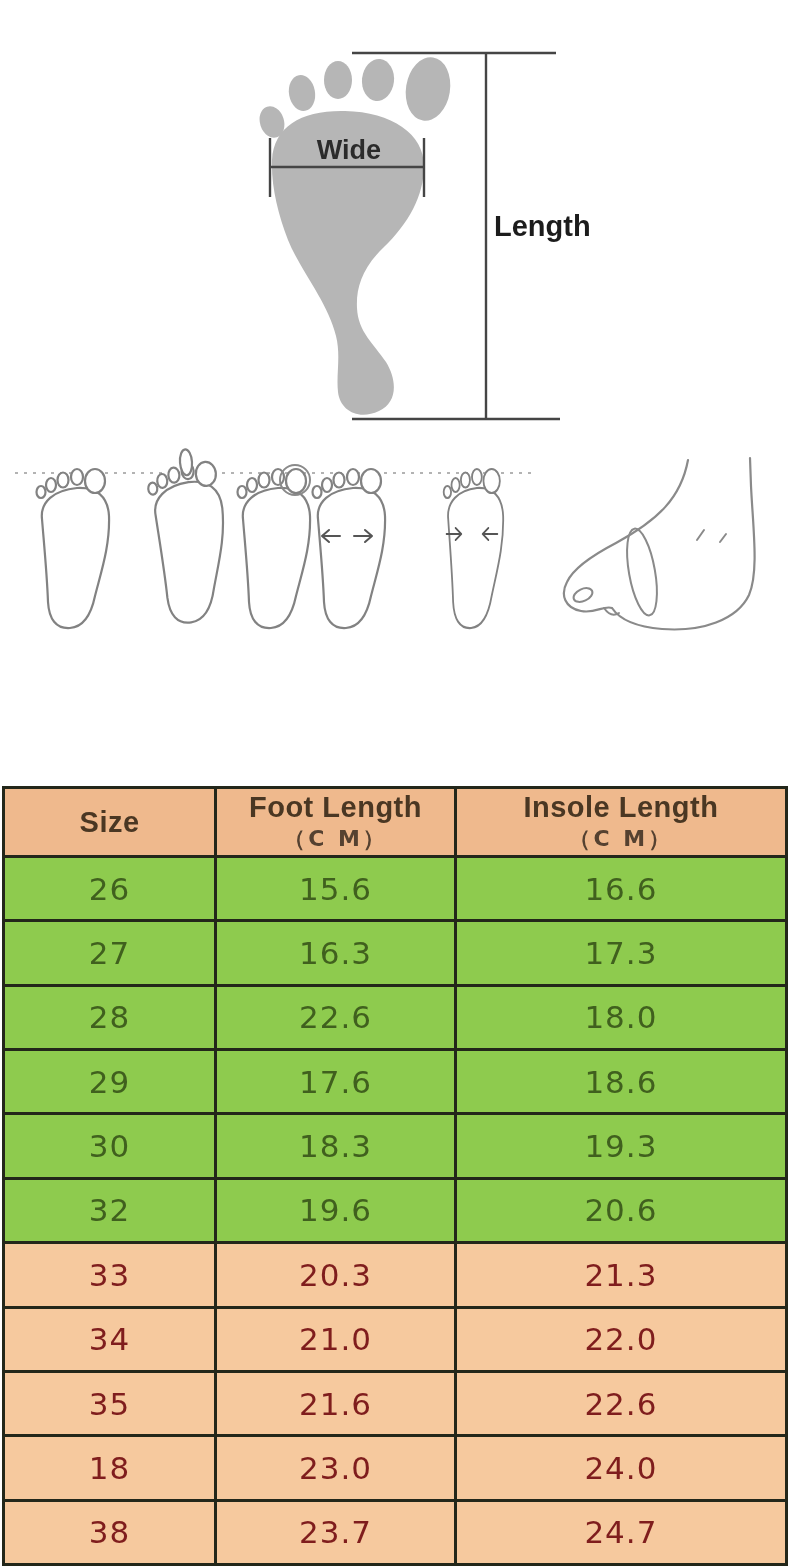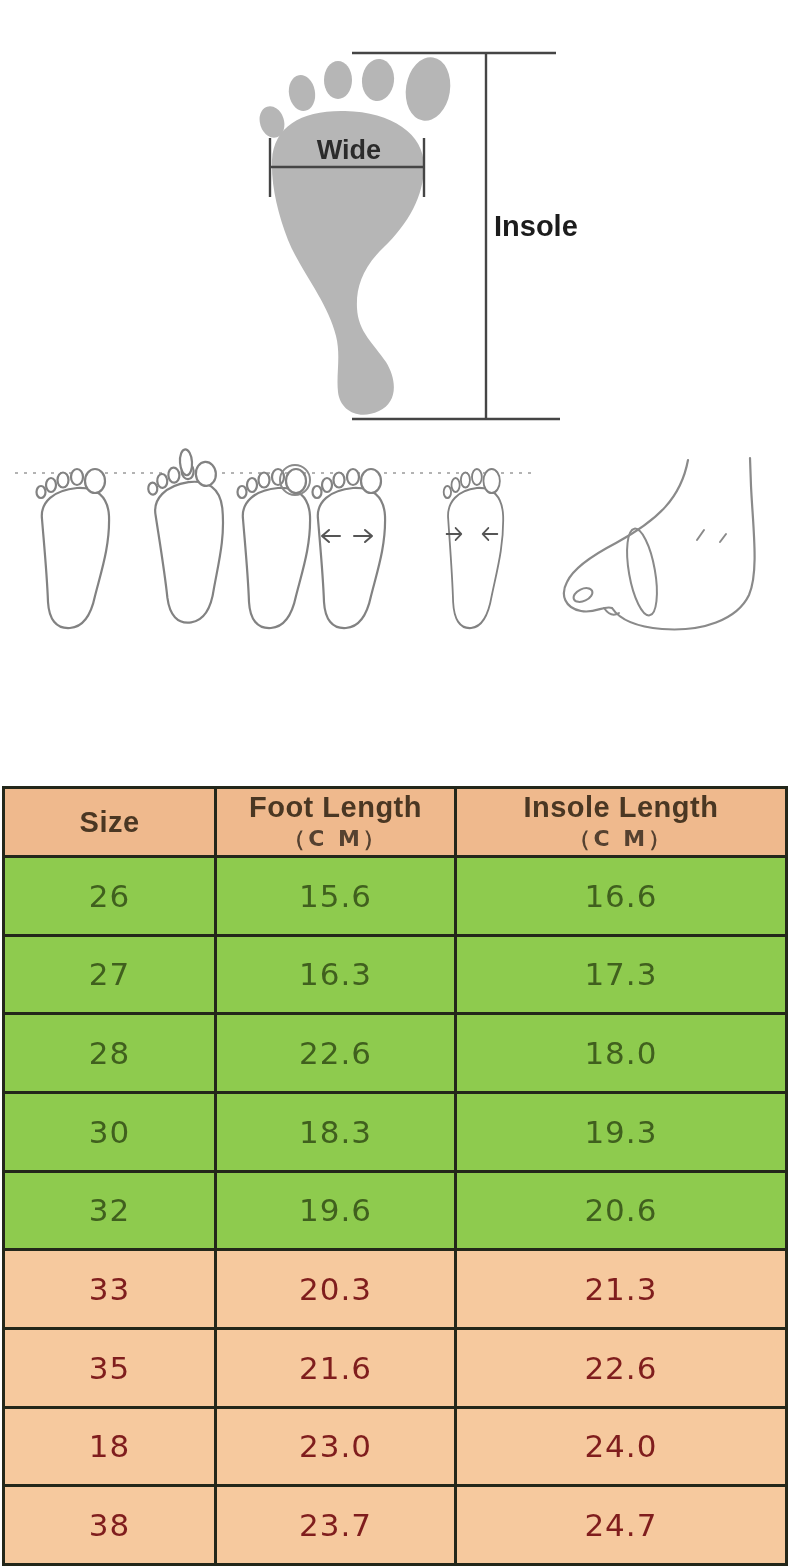--- a/index.html
+++ b/index.html
@@ -86,21 +86,21 @@
       <g stroke="#454545" stroke-width="2.4">
         <line x1="270" y1="167" x2="424" y2="167"></line>
         <line x1="270" y1="138" x2="270" y2="197"></line>
         <line x1="424" y1="138" x2="424" y2="197"></line>
         <line x1="352" y1="53" x2="556" y2="53"></line>
         <line x1="486" y1="53" x2="486" y2="419"></line>
         <line x1="352" y1="419" x2="560" y2="419"></line>
       </g>
     </svg>
     <div class="wide-label">Wide</div>
-    <div class="length-label">Insole</div>
+    <div class="length-label">Length</div>
   </section>
 
   <section class="guide">
     <svg width="790" height="348" viewBox="0 0 790 348">
       <defs>
         <g id="sole-shape">
           <path class="sketch" d="M 10 45 C 8 28, 22 16, 45 14
                                   C 64 13, 76 22, 77 42
                                   C 78 72, 69 98, 63 122
                                   C 59 141, 52 153, 38 154
@@ -212,40 +212,50 @@
       <td>16.3</td>
       <td>17.3</td>
     </tr>
 
     <tr class="green">
       <td>28</td>
       <td>22.6</td>
       <td>18.0</td>
     </tr>
 
+    <tr class="green">
+      <td>29</td>
+      <td>17.6</td>
+      <td>18.6</td>
+    </tr>
 
     <tr class="green">
       <td>30</td>
       <td>18.3</td>
       <td>19.3</td>
     </tr>
 
 
     <tr class="green">
       <td>32</td>
       <td>19.6</td>
       <td>20.6</td>
     </tr>
 
     <tr class="orange">
       <td>33</td>
       <td>20.3</td>
       <td>21.3</td>
     </tr>
 
+    <tr class="orange">
+      <td>34</td>
+      <td>21.0</td>
+      <td>22.0</td>
+    </tr>
 
     <tr class="orange">
       <td>35</td>
       <td>21.6</td>
       <td>22.6</td>
     </tr>
 
 
     <tr class="orange">
       <td>18</td>

